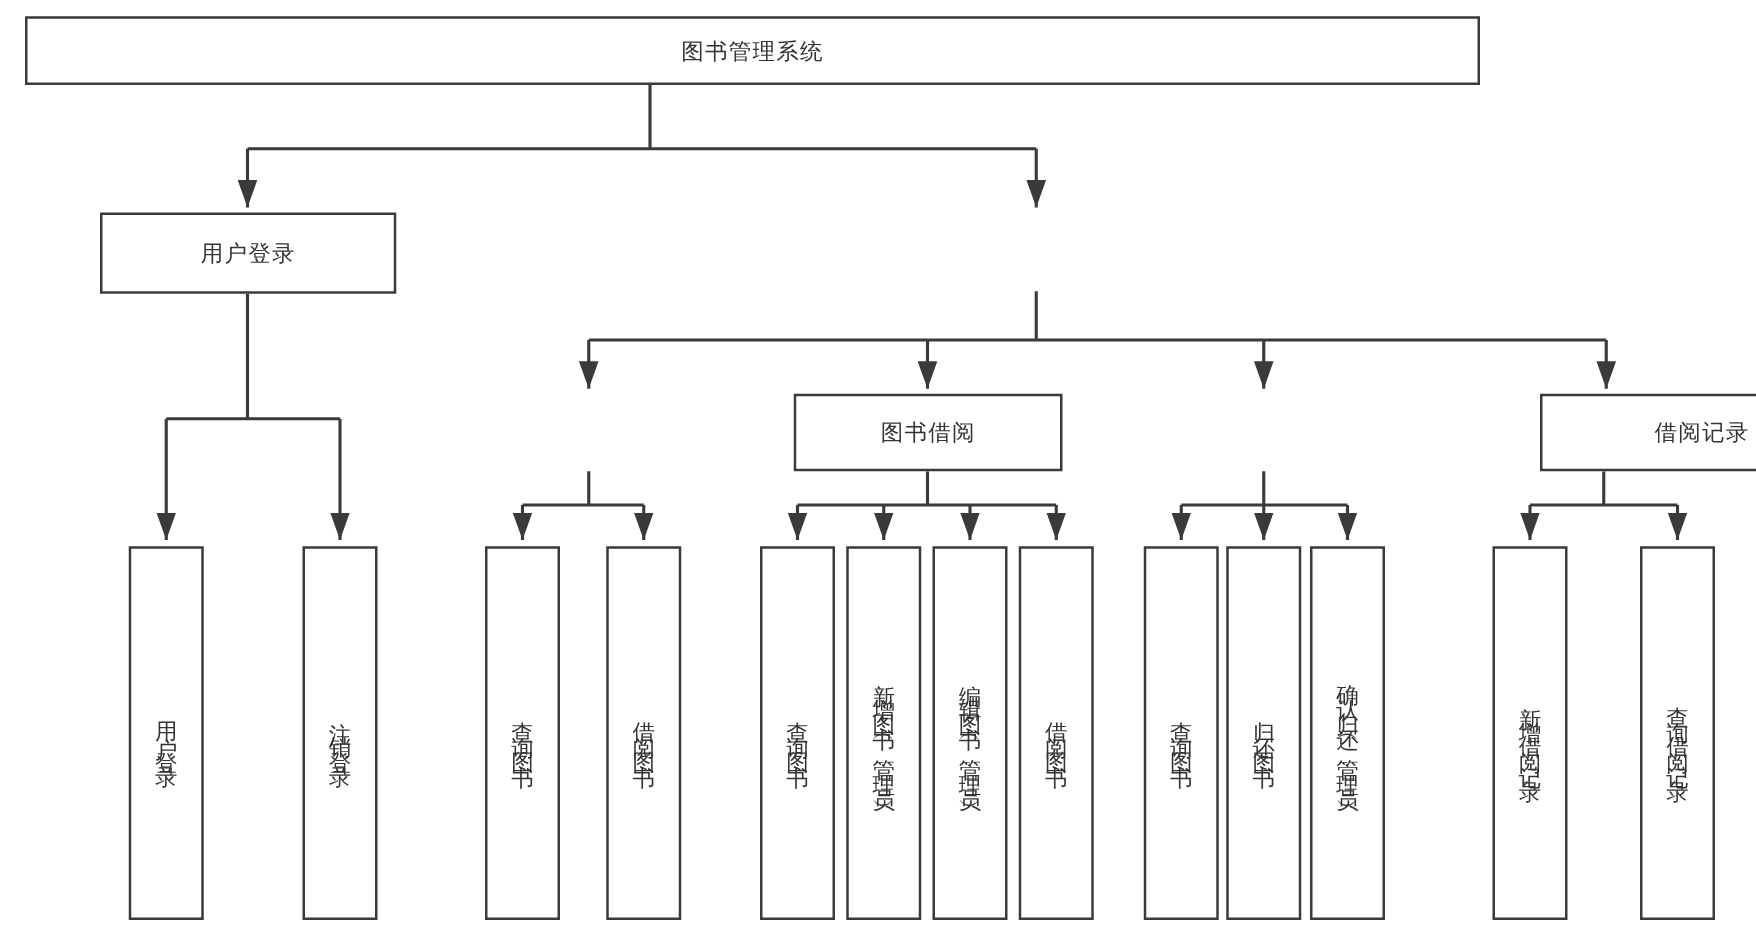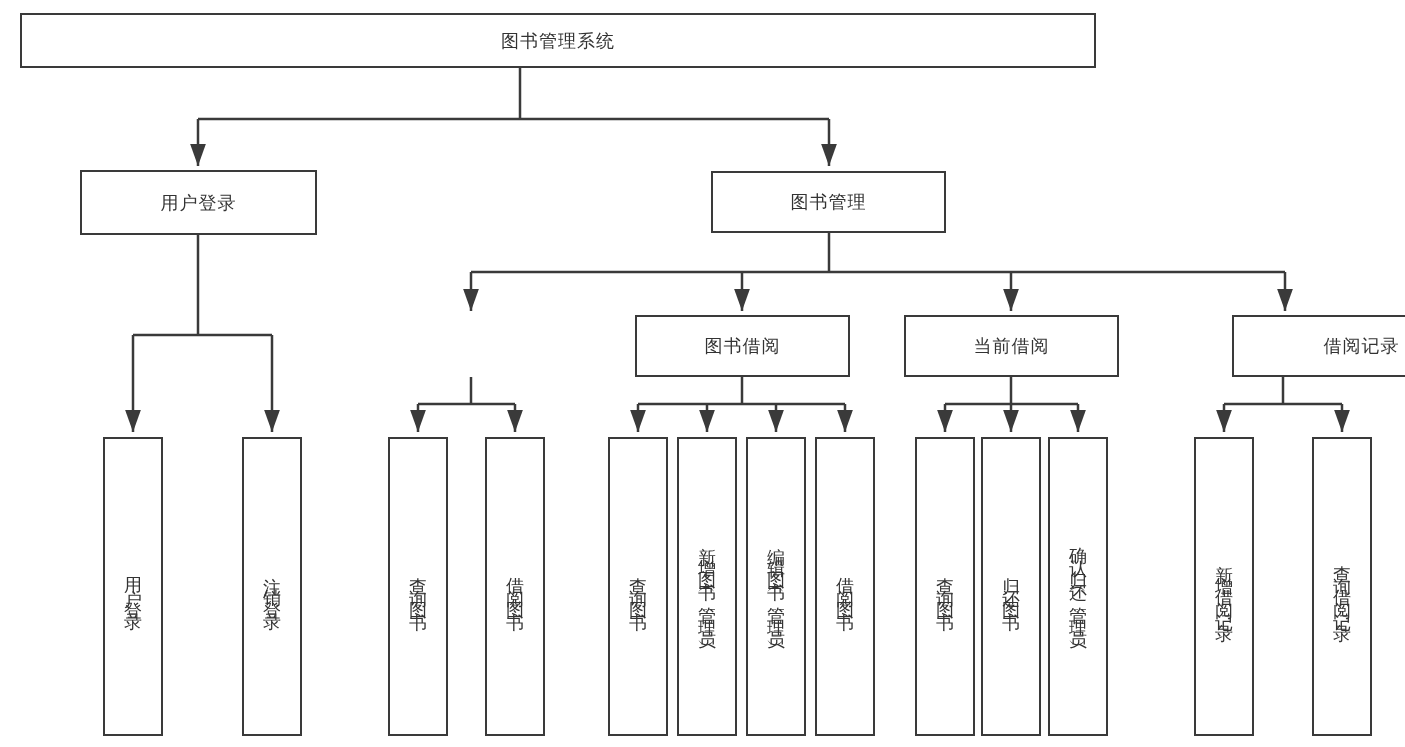--- a/index.html
+++ b/index.html
@@ -117,27 +117,25 @@
       <path d="M1011 404 V432" marker-end="url(#ah)"></path>
       <path d="M1078 404 V432" marker-end="url(#ah)"></path>
 
       <path d="M1283 377 V404"></path>
       <path d="M1224 404 H1342"></path>
       <path d="M1224 404 V432" marker-end="url(#ah)"></path>
       <path d="M1342 404 V432" marker-end="url(#ah)"></path>
     </g>
   </svg>
 
-  <div class="node" style="left:20px; top:13px; width:1076px; height:55px;">图书管理系统</div>
+  <div class="node" style="left:20px; top:13px; width:1164px; height:55px;">图书管理系统</div>
 
   <div class="node" style="left:80px; top:170px; width:237px; height:65px;">用户登录</div>
-  <div class="node" style="left:711px; top:171px; width:235px; height:62px;">图书管理</div>
 
   <div class="node" style="left:635px; top:315px; width:215px; height:62px;">图书借阅</div>
-  <div class="node" style="left:904px; top:315px; width:215px; height:62px;">当前借阅</div>
   <div class="node" style="left:1232px; top:315px; width:215px; height:62px;padding-left:44px;">借阅记录</div>
 
   <div class="vnode" style="left:103px;">
     <span class="vtext">用户登录</span>
   </div>
   <div class="vnode" style="left:242px;">
     <span class="vtext">注销登录</span>
   </div>
   <div class="vnode" style="left:388px;">
     <span class="vtext">查询图书</span>

